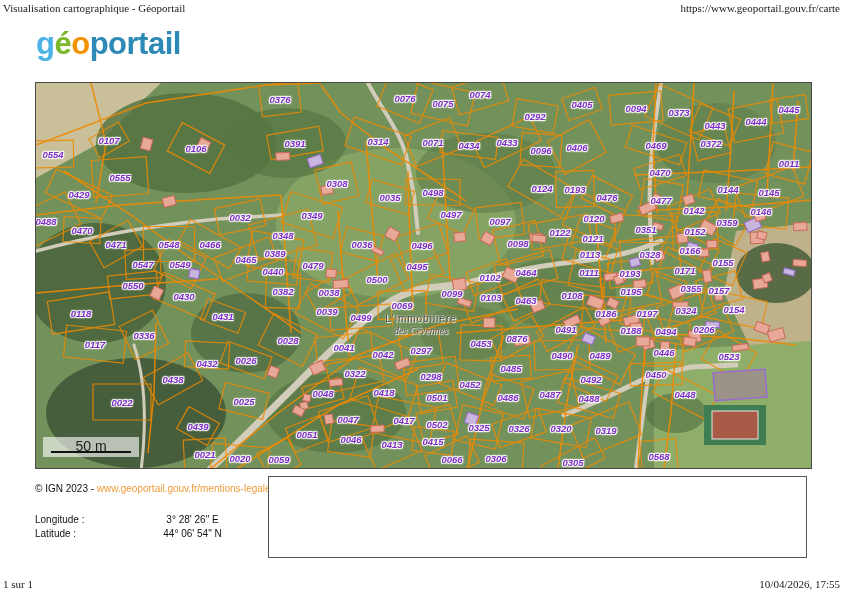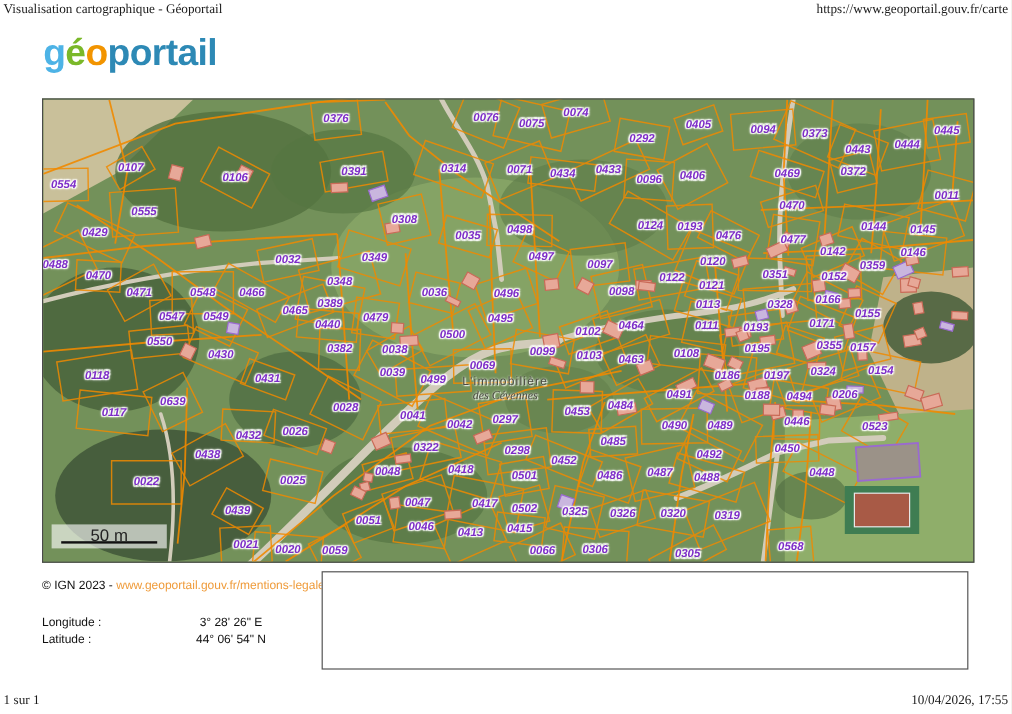--- a/index.html
+++ b/index.html
@@ -445,21 +445,21 @@
         <div class="parcel-label" style="left: 595px; top: 208px; color: rgb(125, 44, 200);">0195</div>
         <div class="parcel-label" style="left: 631px; top: 205px; color: rgb(125, 44, 200); padding-left: 48px;">0355</div>
         <div class="parcel-label" style="left: 683px; top: 207px; color: rgb(125, 44, 200);">0157</div>
         <div class="parcel-label" style="left: 611px; top: 230px; color: rgb(125, 44, 200);">0197</div>
         <div class="parcel-label" style="left: 650px; top: 227px; color: rgb(125, 44, 200);">0324</div>
         <div class="parcel-label" style="left: 698px; top: 226px; color: rgb(125, 44, 200);">0154</div>
         <div class="parcel-label" style="left: 595px; top: 247px; color: rgb(125, 44, 200);">0188</div>
         <div class="parcel-label" style="left: 630px; top: 248px; color: rgb(125, 44, 200);">0494</div>
         <div class="parcel-label" style="left: 668px; top: 246px; color: rgb(125, 44, 200);">0206</div>
         <div class="parcel-label" style="left: 59px; top: 261px; color: rgb(125, 44, 200);">0117</div>
-        <div class="parcel-label" style="left: 108px; top: 252px; color: rgb(125, 44, 200);">0639</div>
+        <div class="parcel-label" style="left: 108px; top: 252px; color: rgb(125, 44, 200);">0336</div>
         <div class="parcel-label" style="left: 171px; top: 280px; color: rgb(125, 44, 200);">0432</div>
         <div class="parcel-label" style="left: 137px; top: 296px; color: rgb(125, 44, 200);">0438</div>
         <div class="parcel-label" style="left: 86px; top: 319px; color: rgb(125, 44, 200);">0022</div>
         <div class="parcel-label" style="left: 162px; top: 343px; color: rgb(125, 44, 200);">0439</div>
         <div class="parcel-label" style="left: 169px; top: 371px; color: rgb(125, 44, 200);">0021</div>
         <div class="parcel-label" style="left: 252px; top: 257px; color: rgb(125, 44, 200);">0028</div>
         <div class="parcel-label" style="left: 308px; top: 264px; color: rgb(125, 44, 200);">0041</div>
         <div class="parcel-label" style="left: 347px; top: 271px; color: rgb(125, 44, 200);">0042</div>
         <div class="parcel-label" style="left: 385px; top: 267px; color: rgb(125, 44, 200);">0297</div>
         <div class="parcel-label" style="left: 210px; top: 277px; color: rgb(125, 44, 200);">0026</div>
@@ -468,21 +468,21 @@
         <div class="parcel-label" style="left: 287px; top: 310px; color: rgb(125, 44, 200);">0048</div>
         <div class="parcel-label" style="left: 208px; top: 318px; color: rgb(125, 44, 200);">0025</div>
         <div class="parcel-label" style="left: 312px; top: 336px; color: rgb(125, 44, 200);">0047</div>
         <div class="parcel-label" style="left: 368px; top: 337px; color: rgb(125, 44, 200);">0417</div>
         <div class="parcel-label" style="left: 271px; top: 351px; color: rgb(125, 44, 200);">0051</div>
         <div class="parcel-label" style="left: 315px; top: 356px; color: rgb(125, 44, 200);">0046</div>
         <div class="parcel-label" style="left: 356px; top: 361px; color: rgb(125, 44, 200);">0413</div>
         <div class="parcel-label" style="left: 204px; top: 375px; color: rgb(125, 44, 200);">0020</div>
         <div class="parcel-label" style="left: 243px; top: 376px; color: rgb(125, 44, 200);">0059</div>
         <div class="parcel-label" style="left: 445px; top: 260px; color: rgb(125, 44, 200);">0453</div>
-        <div class="parcel-label" style="left: 481px; top: 255px; color: rgb(125, 44, 200);">0484</div>
+        <div class="parcel-label" style="left: 481px; top: 255px; color: rgb(125, 44, 200);">0876</div>
         <div class="parcel-label" style="left: 526px; top: 272px; color: rgb(125, 44, 200);">0490</div>
         <div class="parcel-label" style="left: 564px; top: 272px; color: rgb(125, 44, 200);">0489</div>
         <div class="parcel-label" style="left: 475px; top: 285px; color: rgb(125, 44, 200); text-align: right;">0485</div>
         <div class="parcel-label" style="left: 555px; top: 296px; color: rgb(125, 44, 200);">0492</div>
         <div class="parcel-label" style="left: 395px; top: 293px; color: rgb(125, 44, 200);">0298</div>
         <div class="parcel-label" style="left: 434px; top: 301px; color: rgb(125, 44, 200);">0452</div>
         <div class="parcel-label" style="left: 401px; top: 314px; color: rgb(125, 44, 200);">0501</div>
         <div class="parcel-label" style="left: 472px; top: 314px; color: rgb(125, 44, 200);">0486</div>
         <div class="parcel-label" style="left: 514px; top: 311px; color: rgb(125, 44, 200);">0487</div>
         <div class="parcel-label" style="left: 553px; top: 315px; color: rgb(125, 44, 200);">0488</div>

